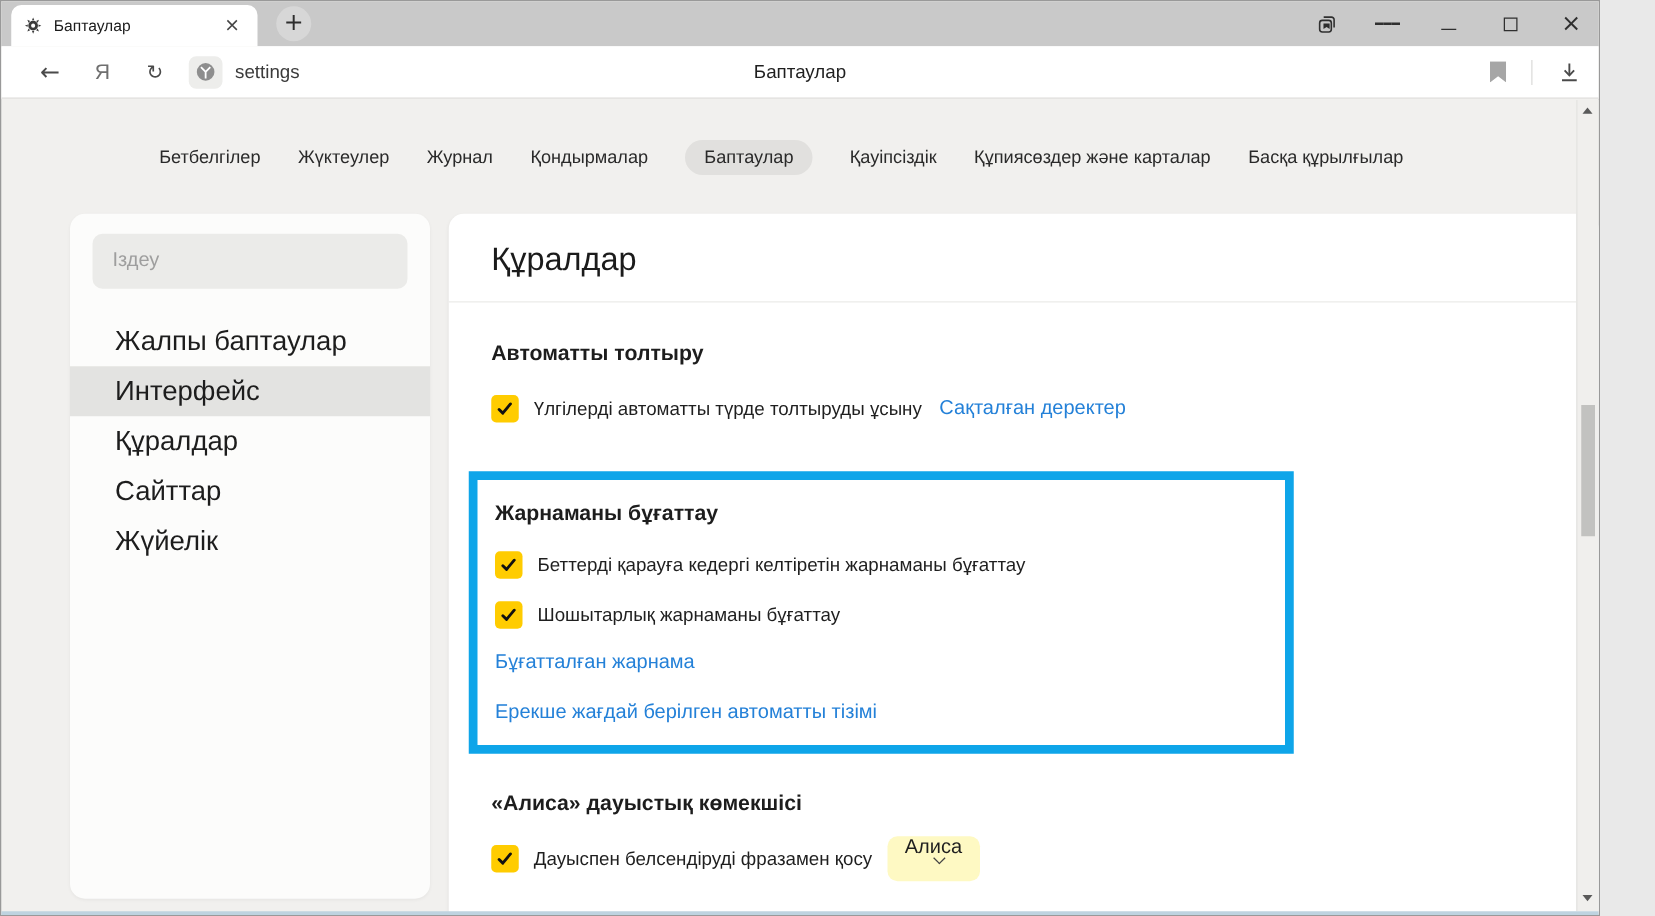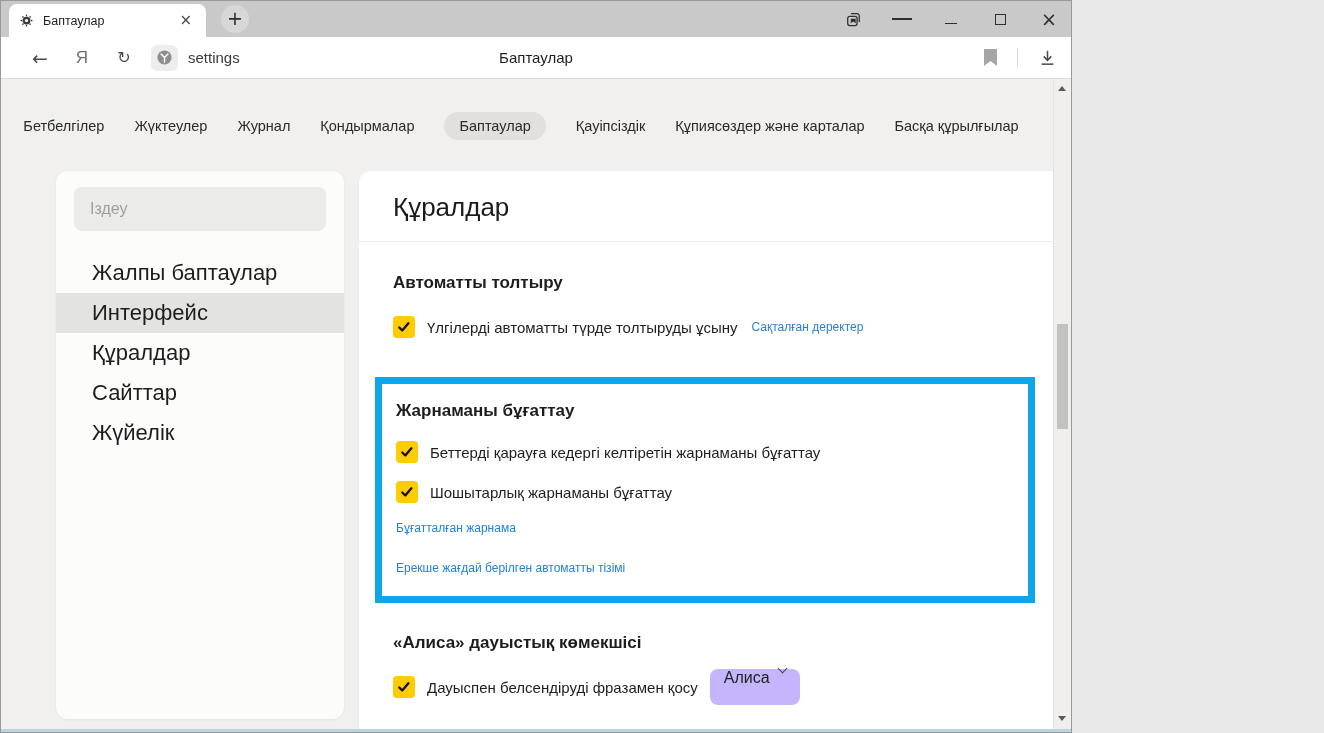--- a/index.html
+++ b/index.html
@@ -1,18 +1,18 @@
 <!DOCTYPE html>
 <html><head>
 <meta charset="utf-8">
 <style>
   * { margin:0; padding:0; box-sizing:border-box; }
   html,body { width:1324px; height:733px; background:#e9e9e9; }
   body { font-family:"Liberation Sans", sans-serif; }
-  .window { position:relative; width:1072px; height:733px; background:#f1f0ee;
+  .window { position:relative; width:1280px; height:733px; background:#f1f0ee;
             border:1px solid #999; overflow:hidden; }
 
   
   .tabbar { position:relative; height:36px; background:#c9c9c9; }
   .tab { position:absolute; left:8px; bottom:0; width:197px; height:33px; background:#fff;
          border-radius:8px 8px 0 0; display:flex; align-items:center; padding:0 10px; }
   .tab-title { flex:1; margin-left:9px; font-size:12.5px; color:#1c1c1c; white-space:nowrap; overflow:hidden; }
   .tab-close { font-size:15px; color:#454545; line-height:1; padding:2px 4px; cursor:default;
                font-family:"DejaVu Sans", sans-serif; }
   .new-tab { position:absolute; left:220px; top:4px; width:28px; height:28px; border-radius:50%;
@@ -63,26 +63,26 @@
   
   .main-card { position:absolute; left:358px; top:170px; width:920px; height:560px; background:#fff;
                border-radius:12px 12px 0 0; box-shadow:0 1px 3px rgba(0,0,0,.05); }
   .page-title { position:absolute; left:34px; top:21px; font-size:26px; font-weight:300; color:#1b1b1b; }
   .hdr-divider { position:absolute; top:70px; left:0; right:0; height:1px; background:#ebebe9; }
   .sec-heading { position:absolute; font-size:17px; font-weight:700; color:#1d1d1d; white-space:nowrap; }
   .chk-row { position:absolute; display:flex; align-items:center; height:26px; }
   .checkbox { width:22px; height:22px; background:#ffcc00; border-radius:4px; flex:0 0 auto;
               display:flex; align-items:center; justify-content:center; }
   .chk-label { margin-left:12px; font-size:15px; color:#1f1f1f; white-space:nowrap; }
-  .link { color:#2481d8; font-size:12px; white-space:nowrap; cursor:pointer; }
+  .link { color:#2481d8; font-size:16px; white-space:nowrap; cursor:pointer; }
   .inline-link { margin-left:14px; }
   .highlight-box { position:absolute; left:16px; top:206px; width:660px; height:226px;
                    border:7px solid #0ea5e9; background:#fff; }
-  .dropdown { display:flex; margin-left:12px; height:36px; padding:0 14px;
-              background:#c4b5fd; border-radius:8px; font-size:16px; color:#1f1f1f; }
+  .dropdown { display:flex; align-items:center; margin-left:12px; height:36px; padding:0 14px;
+              background:#fef9c3; border-radius:8px; font-size:16px; color:#1f1f1f;flex-direction:column; }
   .chevron-down { width:7px; height:7px; border-right:1.8px solid #444; border-bottom:1.8px solid #444;
                   transform:rotate(45deg); margin-left:9px; margin-top:-4px; }
 
   
   .scrollbar { position:absolute; top:79px; right:0; width:18px; bottom:3px; background:#f0efed;
                border-left:1px solid #e4e3e1; }
   .scroll-up, .scroll-down { position:absolute; left:4px; width:0; height:0;
                border-left:4.5px solid transparent; border-right:4.5px solid transparent; }
   .scroll-up { top:6px; border-bottom:5px solid #5a5a5a; }
   .scroll-down { bottom:8px; border-top:5px solid #5a5a5a; }

